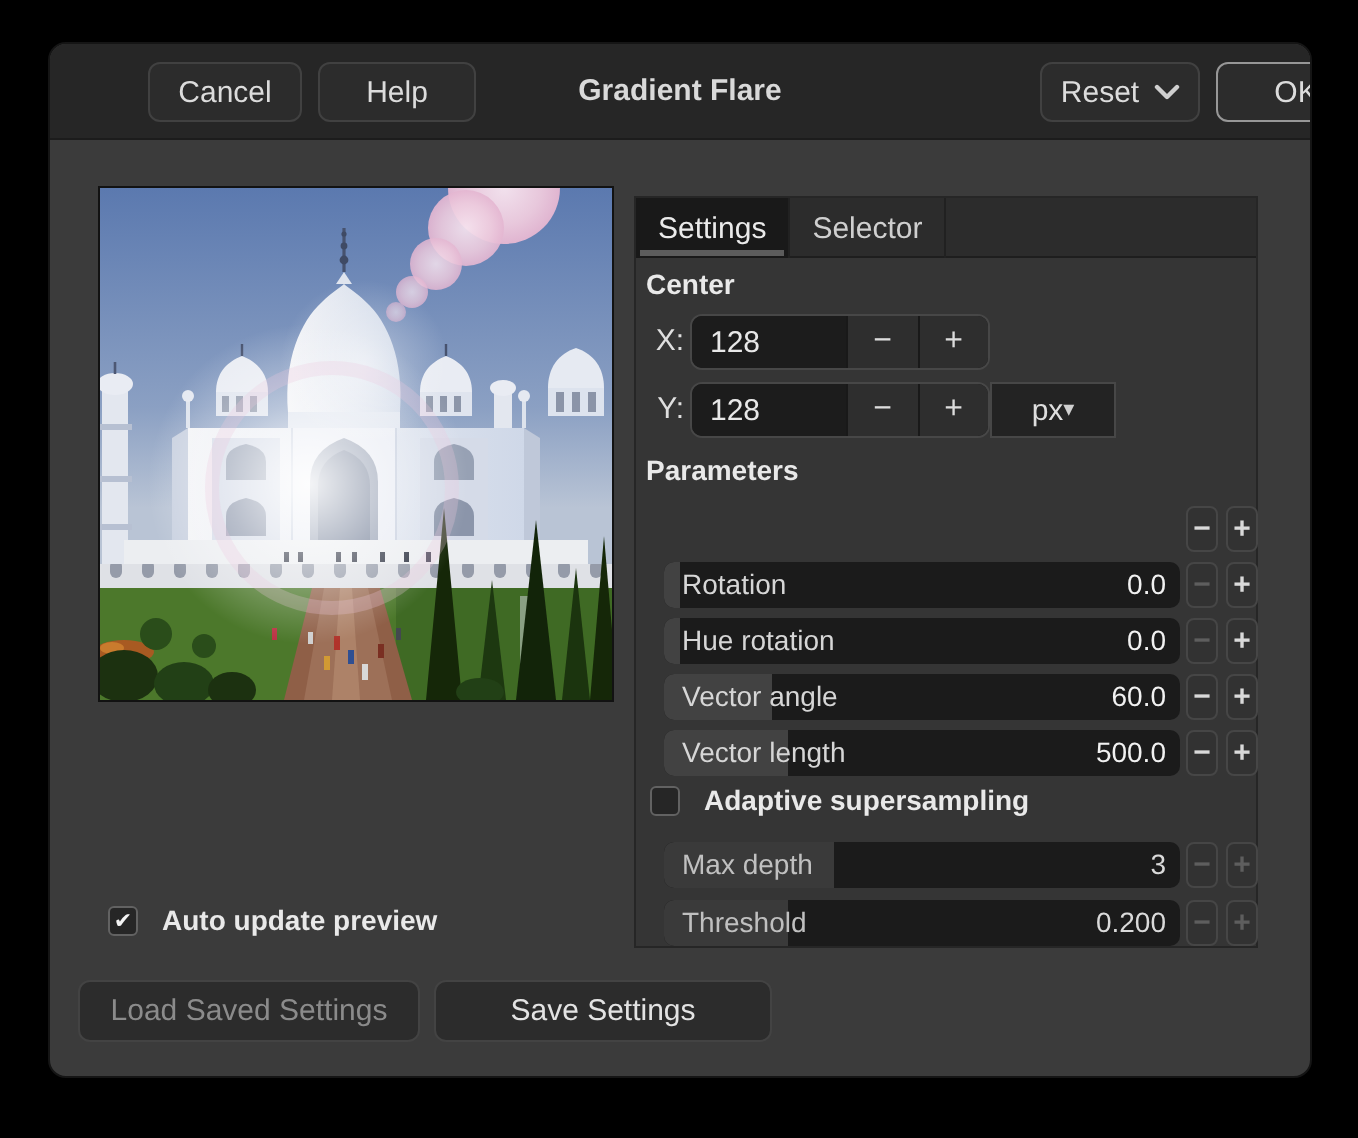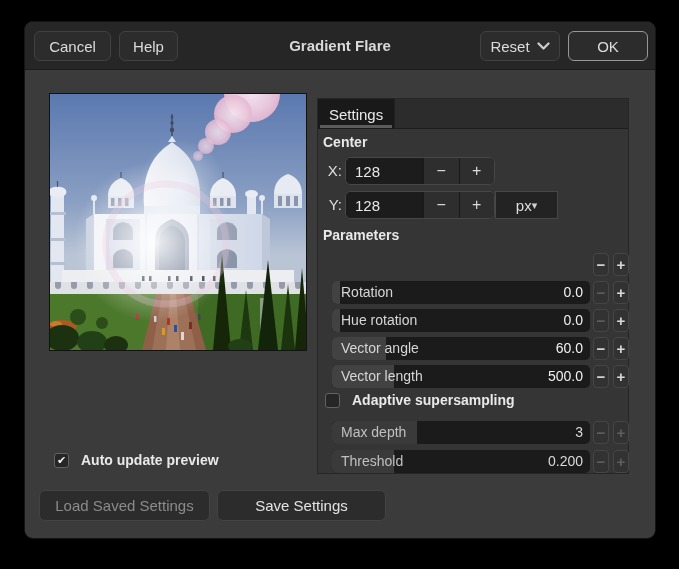--- a/index.html
+++ b/index.html
@@ -24,23 +24,24 @@
   .tb-title {
     position:absolute; inset:0; display:flex; align-items:center; justify-content:center;
     color:#d9d9d9; font-size:15px; font-weight:700;
   }
   .tb-btn {
     position:absolute; top:9px; height:30px;
     background:#2c2c2c; border:1px solid #414141; border-radius:6px;
     color:#dcdcdc; font-size:15px; font-family:inherit;
     display:flex; align-items:center; justify-content:center; gap:7px;
     cursor:pointer;
+    margin-left:40px;
   }
   #btn-cancel { left:9px;  width:77px; }
-  #btn-help   { left:94px; width:59px; }
+  #btn-help   { left:94px; width:79px; }
   #btn-reset  { left:455px; width:80px; }
   #btn-ok     { left:543px; width:80px; border-color:#979797; }
   .chev { display:inline-flex; }
   
   .preview-box {
     position:absolute; left:24px; top:71px; width:258px; height:258px;
     border:1px solid #121212; background:#000; cursor:crosshair;
   }
   .preview-box svg { display:block; }
   
@@ -313,20 +314,23 @@
         <circle cx="148" cy="62" r="5" fill="url(#pinkblob)" opacity="0.6"></circle>
       </g>
     </svg>
   </div>
 
   <div class="notebook">
     <div class="tabbar">
       <div class="tab active">
         <span>Settings</span>
       </div>
+      <div class="tab">
+        <span>Selector</span>
+      </div>
     </div>
 
     <div class="heading" id="h-center">Center</div>
 
     <div class="spinrow" id="row-x">
       <span class="axis-label">X:</span>
       <div class="spinwidget">
         <input class="entry" value="128" style="">
         <button class="spin-btn">
             <span>−</span>

